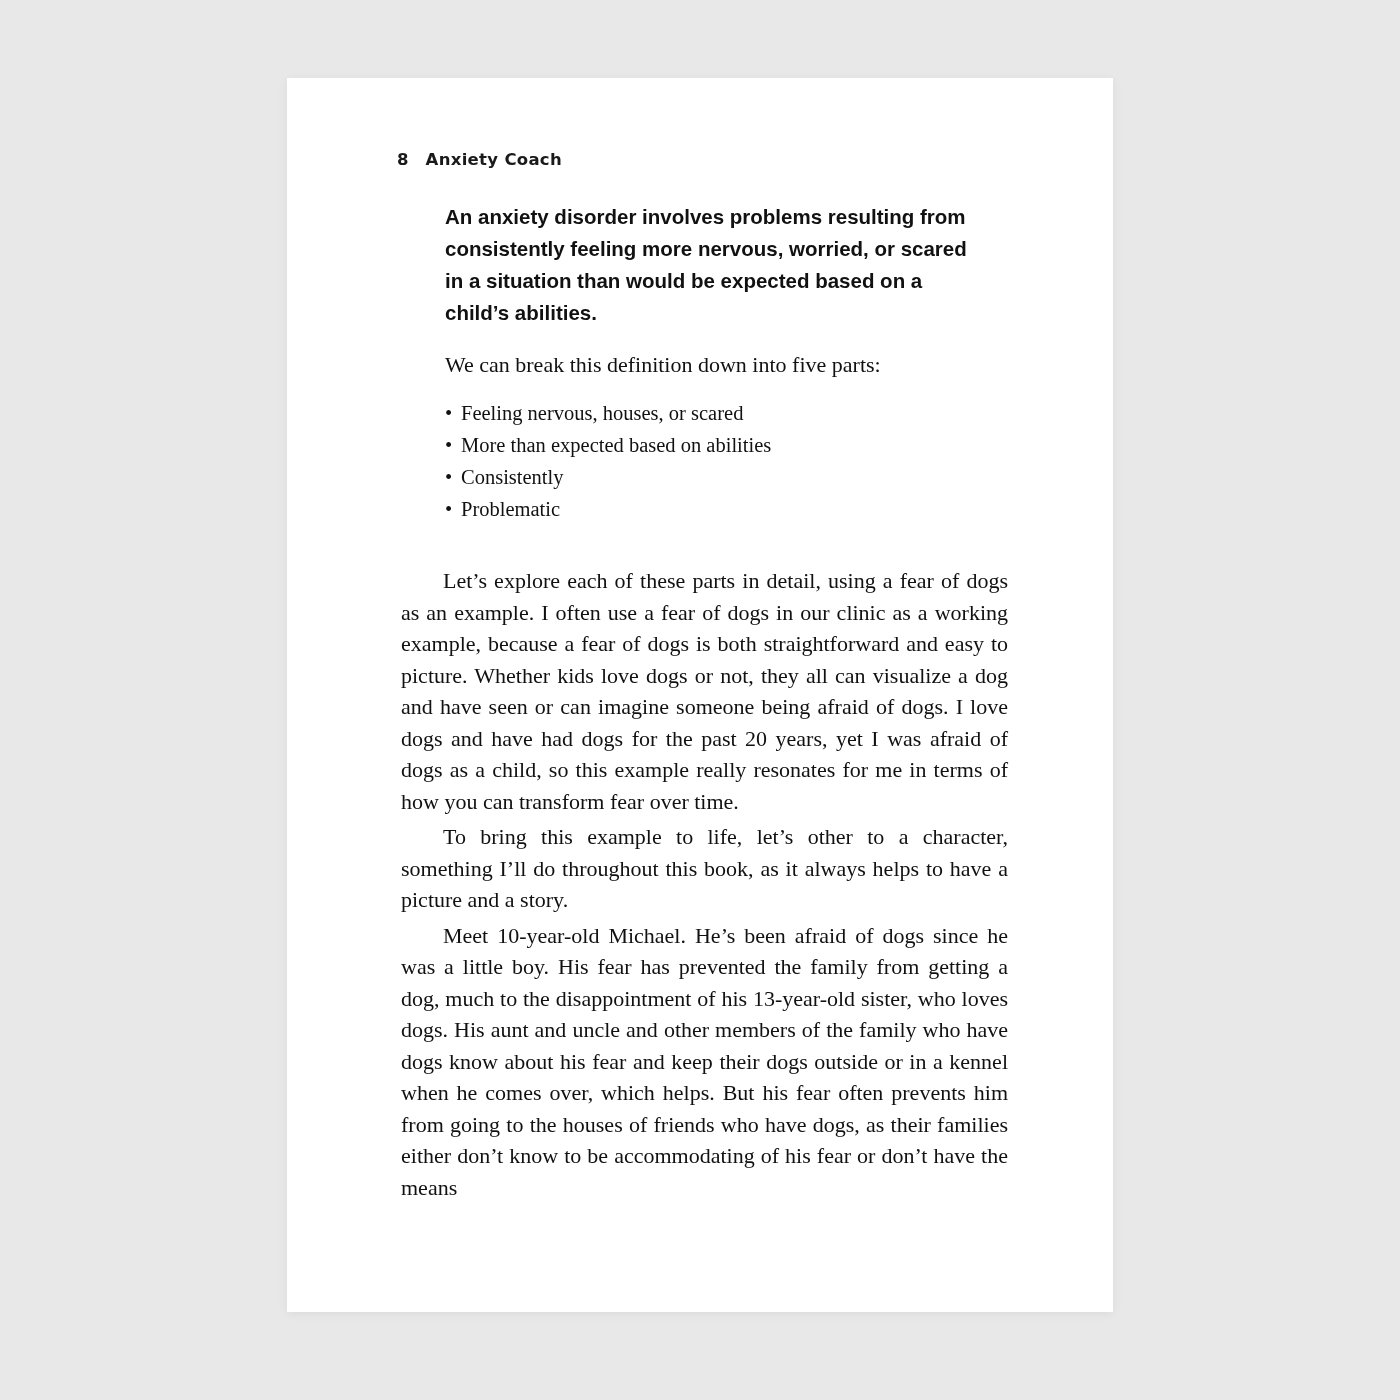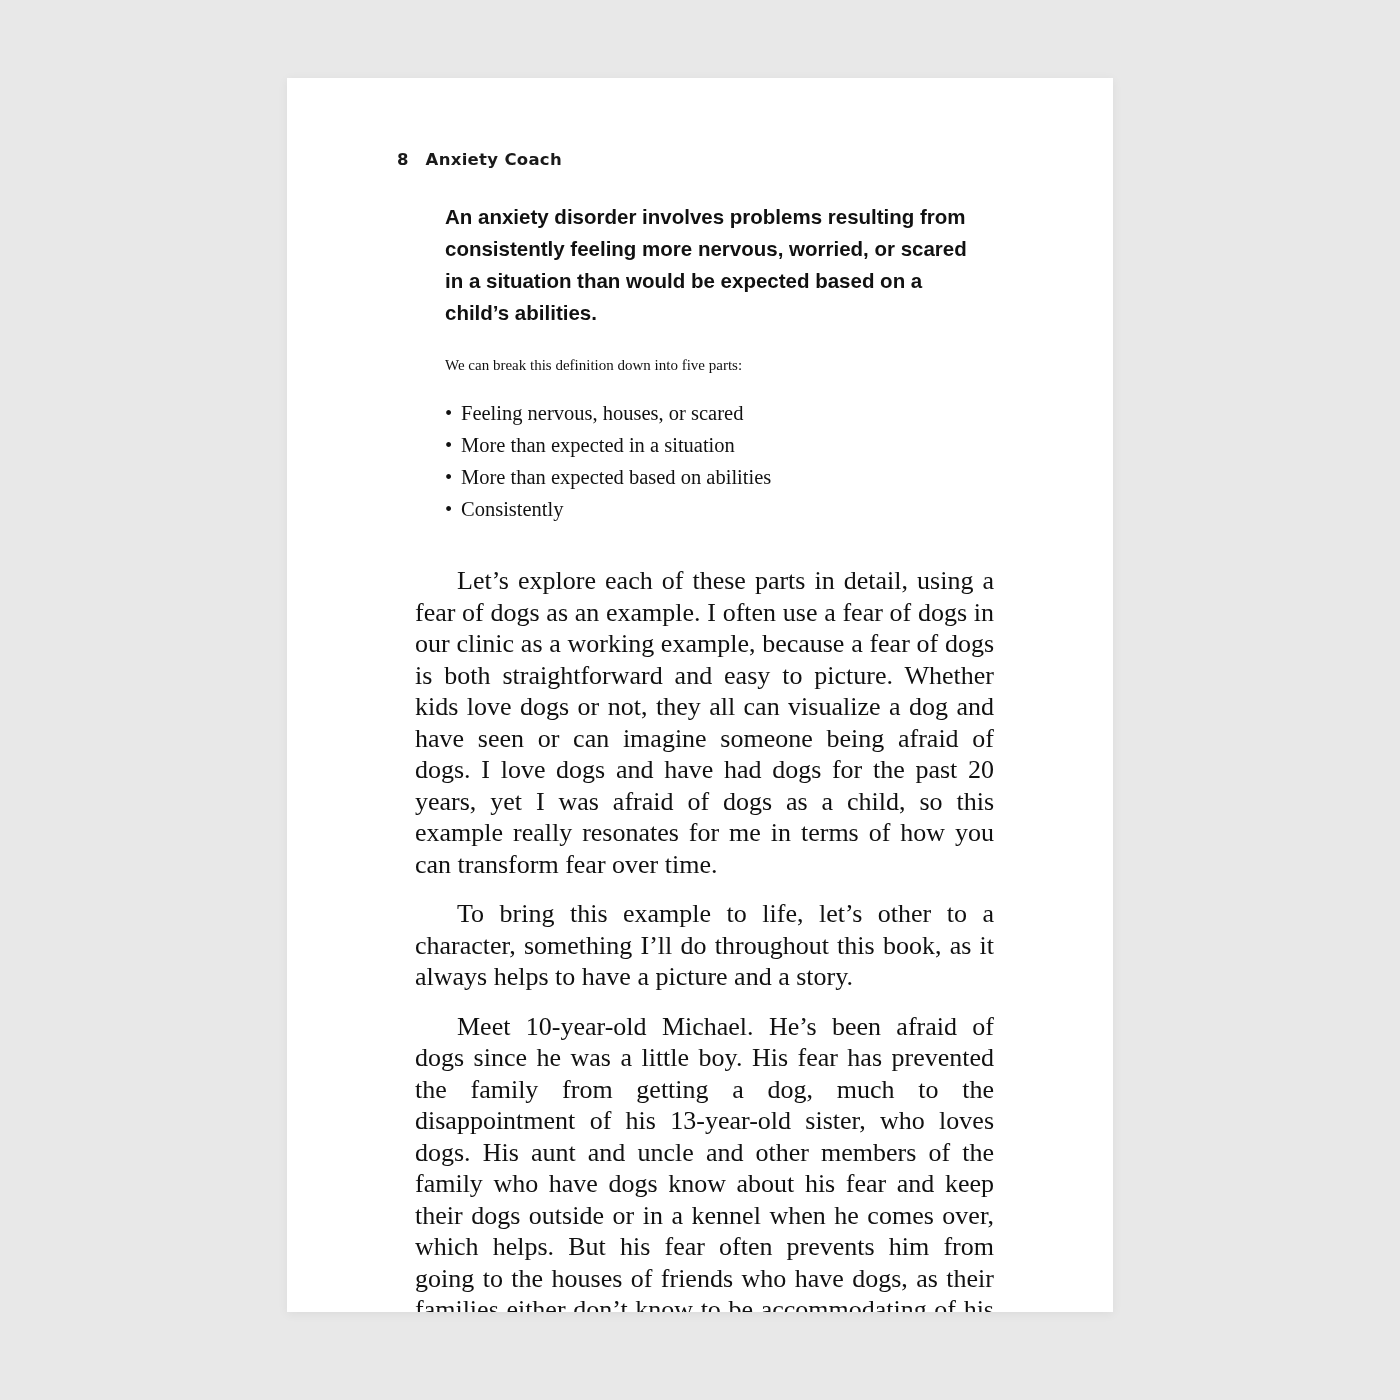--- a/index.html
+++ b/index.html
@@ -53,21 +53,21 @@
     font-size: 20.5px;
     line-height: 32px;
     color: #111;
     margin: 0 0 20px 0;
     padding-left: 48px;
     padding-right: 28px;
     text-align: left;
   }
 
   .lead {
-    font-size: 15px;
+    font-size: 22px;
     line-height: 32px;
     color: #111;
     margin: 0 0 16px 0;
     padding-left: 48px;
   }
 
   .bullets {
     list-style: none;
     margin: 0 0 22px 0;
     padding: 0 0 0 48px;
@@ -80,24 +80,24 @@
     padding-left: 16px;
   }
   .bullets li::before {
     content: "\2022";
     position: absolute;
     left: 0;
     top: 0;
   }
 
   .body-para {
-    font-size: 26px;
+    font-size: 22px;
     line-height: 31.5px;
     color: #111;
-    margin: 18px;
+    margin: 4px;
     text-align: justify;
     text-indent: 42px;
     hyphens: none;
   }
 
   .spacer-before {
     margin-top: 40px;
   }
 </style>
 </head>
@@ -110,23 +110,23 @@
       <span class="folio">8</span>
       <span class="title">Anxiety Coach</span>
     </div>
 
     <p class="callout">An anxiety disorder involves problems resulting from consistently feeling more nervous, worried, or scared in a situation than would be expected based on a child’s abilities.</p>
 
     <p class="lead">We can break this definition down into five parts:</p>
 
     <ul class="bullets">
       <li>Feeling nervous, houses, or scared</li>
-      <li>More than expected in a situation</li>
       <li>More than expected based on abilities</li>
       <li>Consistently</li>
+      <li>Problematic</li>
     </ul>
 
     <p class="body-para spacer-before">Let’s explore each of these parts in detail, using a fear of dogs as an example. I often use a fear of dogs in our clinic as a working example, because a fear of dogs is both straightforward and easy to picture. Whether kids love dogs or not, they all can visualize a dog and have seen or can imagine someone being afraid of dogs. I love dogs and have had dogs for the past 20 years, yet I was afraid of dogs as a child, so this example really resonates for me in terms of how you can transform fear over time.</p>
     <p class="body-para">To bring this example to life, let’s other to a character, something I’ll do throughout this book, as it always helps to have a picture and a story.</p>
     <p class="body-para">Meet 10-year-old Michael. He’s been afraid of dogs since he was a little boy. His fear has prevented the family from getting a dog, much to the disappointment of his 13-year-old sister, who loves dogs. His aunt and uncle and other members of the family who have dogs know about his fear and keep their dogs outside or in a kennel when he comes over, which helps. But his fear often prevents him from going to the houses of friends who have dogs, as their families either don’t know to be accommodating of his fear or don’t have the means</p>
 
   </div>
 </div>
 
 </body></html>

